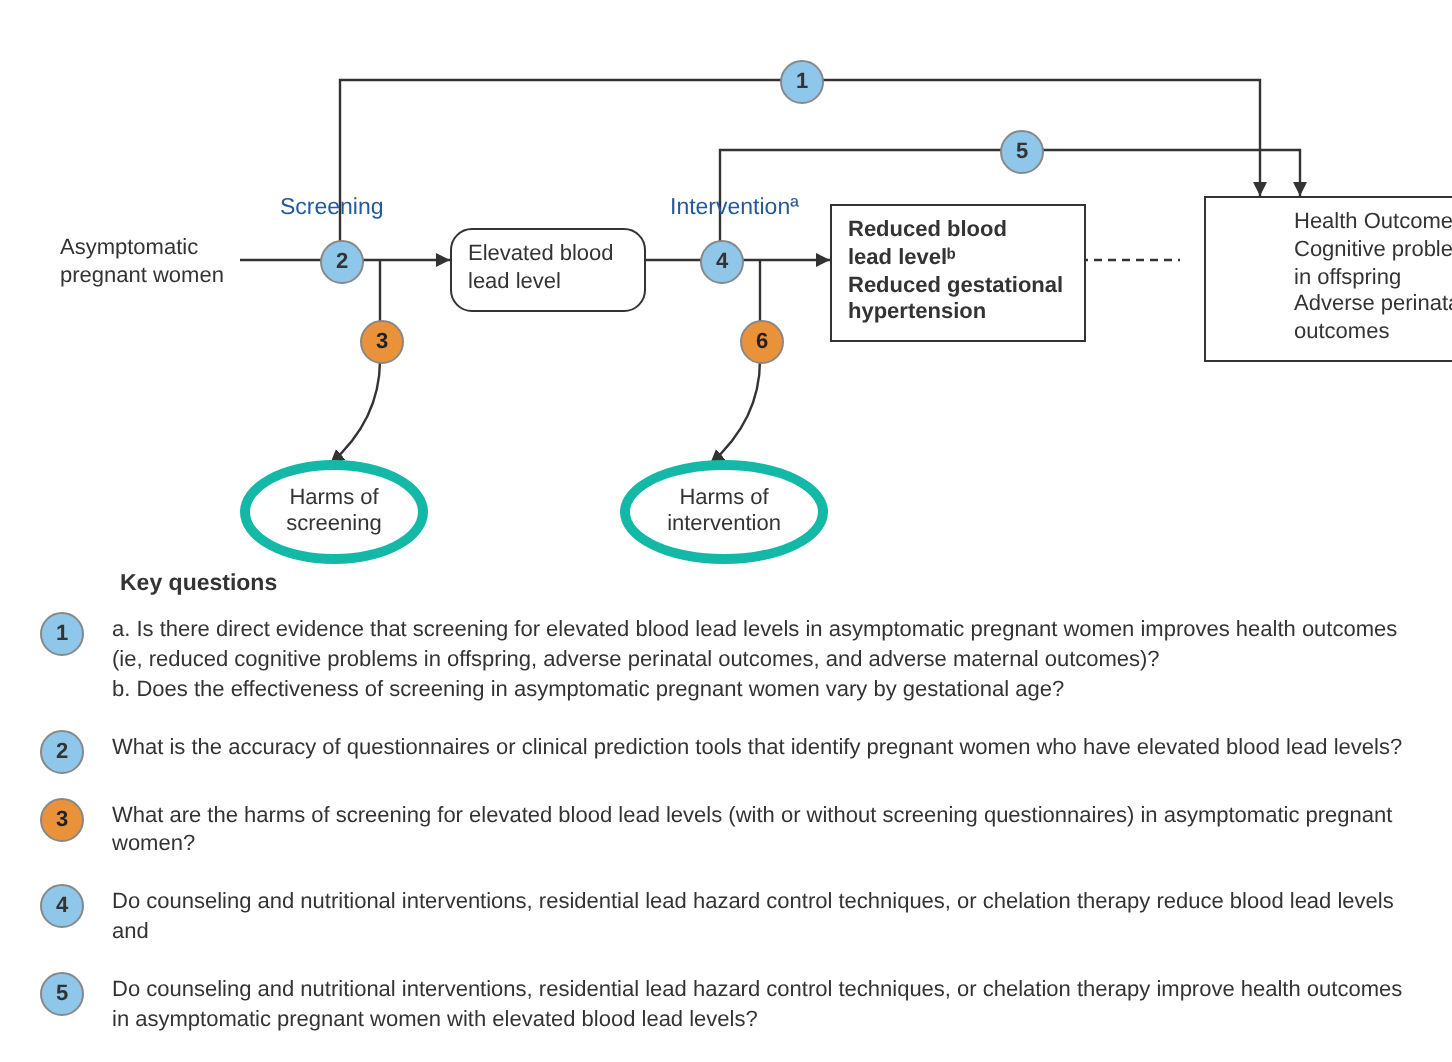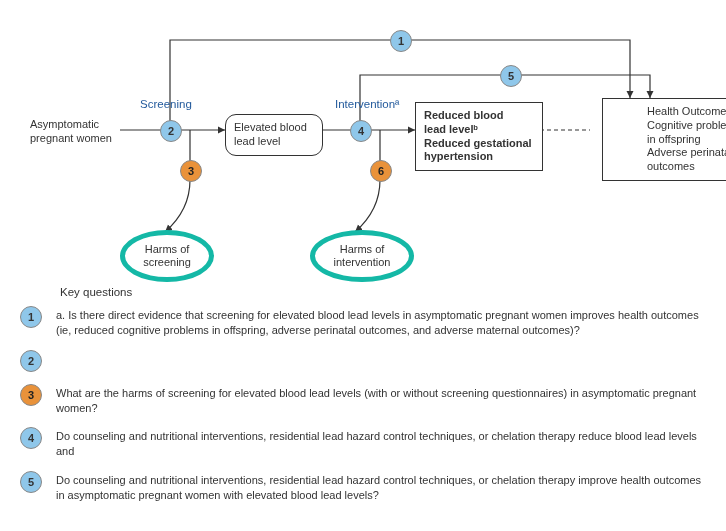--- a/index.html
+++ b/index.html
@@ -54,21 +54,21 @@
     font-size: 11px;
     line-height: 20px;
     text-align: center;
     font-weight: 600;
     color: #333;
   }
   .blue { background: #8fc7ea; }
   .orange { background: #e9923a; color:#222; }
   svg.lines { position: absolute; left: 0; top: 0; width: 686px; height: 260px; }
   .kq-section { margin-top: 6px; }
-  .kq-title { font-size: 11.5px; font-weight: 400; margin: 4px 0 8px 40px; }
+  .kq-title { font-size: 11.5px; font-weight: 700; margin: 4px 0 8px 40px; }
   .kq-row { display: flex; align-items: flex-start; margin-bottom: 12px; }
   .kq-num {
     width: 20px; height: 20px; border-radius: 50%; border: 1px solid #888;
     font-size: 11px; line-height: 20px; text-align: center; font-weight: 600;
     flex-shrink: 0; margin-right: 14px;
   }
   .kq-text { font-size: 11px; line-height: 1.35; padding-top: 2px; }
   .kq-text .sub { display: block; }
 </style>
 </head>
@@ -128,24 +128,28 @@
 </div>
 
 <div class="kq-section">
   <div class="kq-title">Key questions</div>
   <div id="kq-list">
       <div class="kq-row">
         <div class="kq-num blue">1</div>
         <div class="kq-text">
           <span class="sub">a. Is there direct evidence that screening for elevated blood lead levels in asymptomatic pregnant women improves health outcomes</span>
           <span class="sub">    (ie, reduced cognitive problems in offspring, adverse perinatal outcomes, and adverse maternal outcomes)?</span>
+          <span class="sub">b. Does the effectiveness of screening in asymptomatic pregnant women vary by gestational age?</span>
         </div>
       </div>
       <div class="kq-row">
         <div class="kq-num blue">2</div>
+        <div class="kq-text">
+          <span class="sub">What is the accuracy of questionnaires or clinical prediction tools that identify pregnant women who have elevated blood lead levels?</span>
+        </div>
       </div>
       <div class="kq-row">
         <div class="kq-num orange">3</div>
         <div class="kq-text">
           <span class="sub">What are the harms of screening for elevated blood lead levels (with or without screening questionnaires) in asymptomatic pregnant women?</span>
         </div>
       </div>
       <div class="kq-row">
         <div class="kq-num blue">4</div>
         <div class="kq-text">

